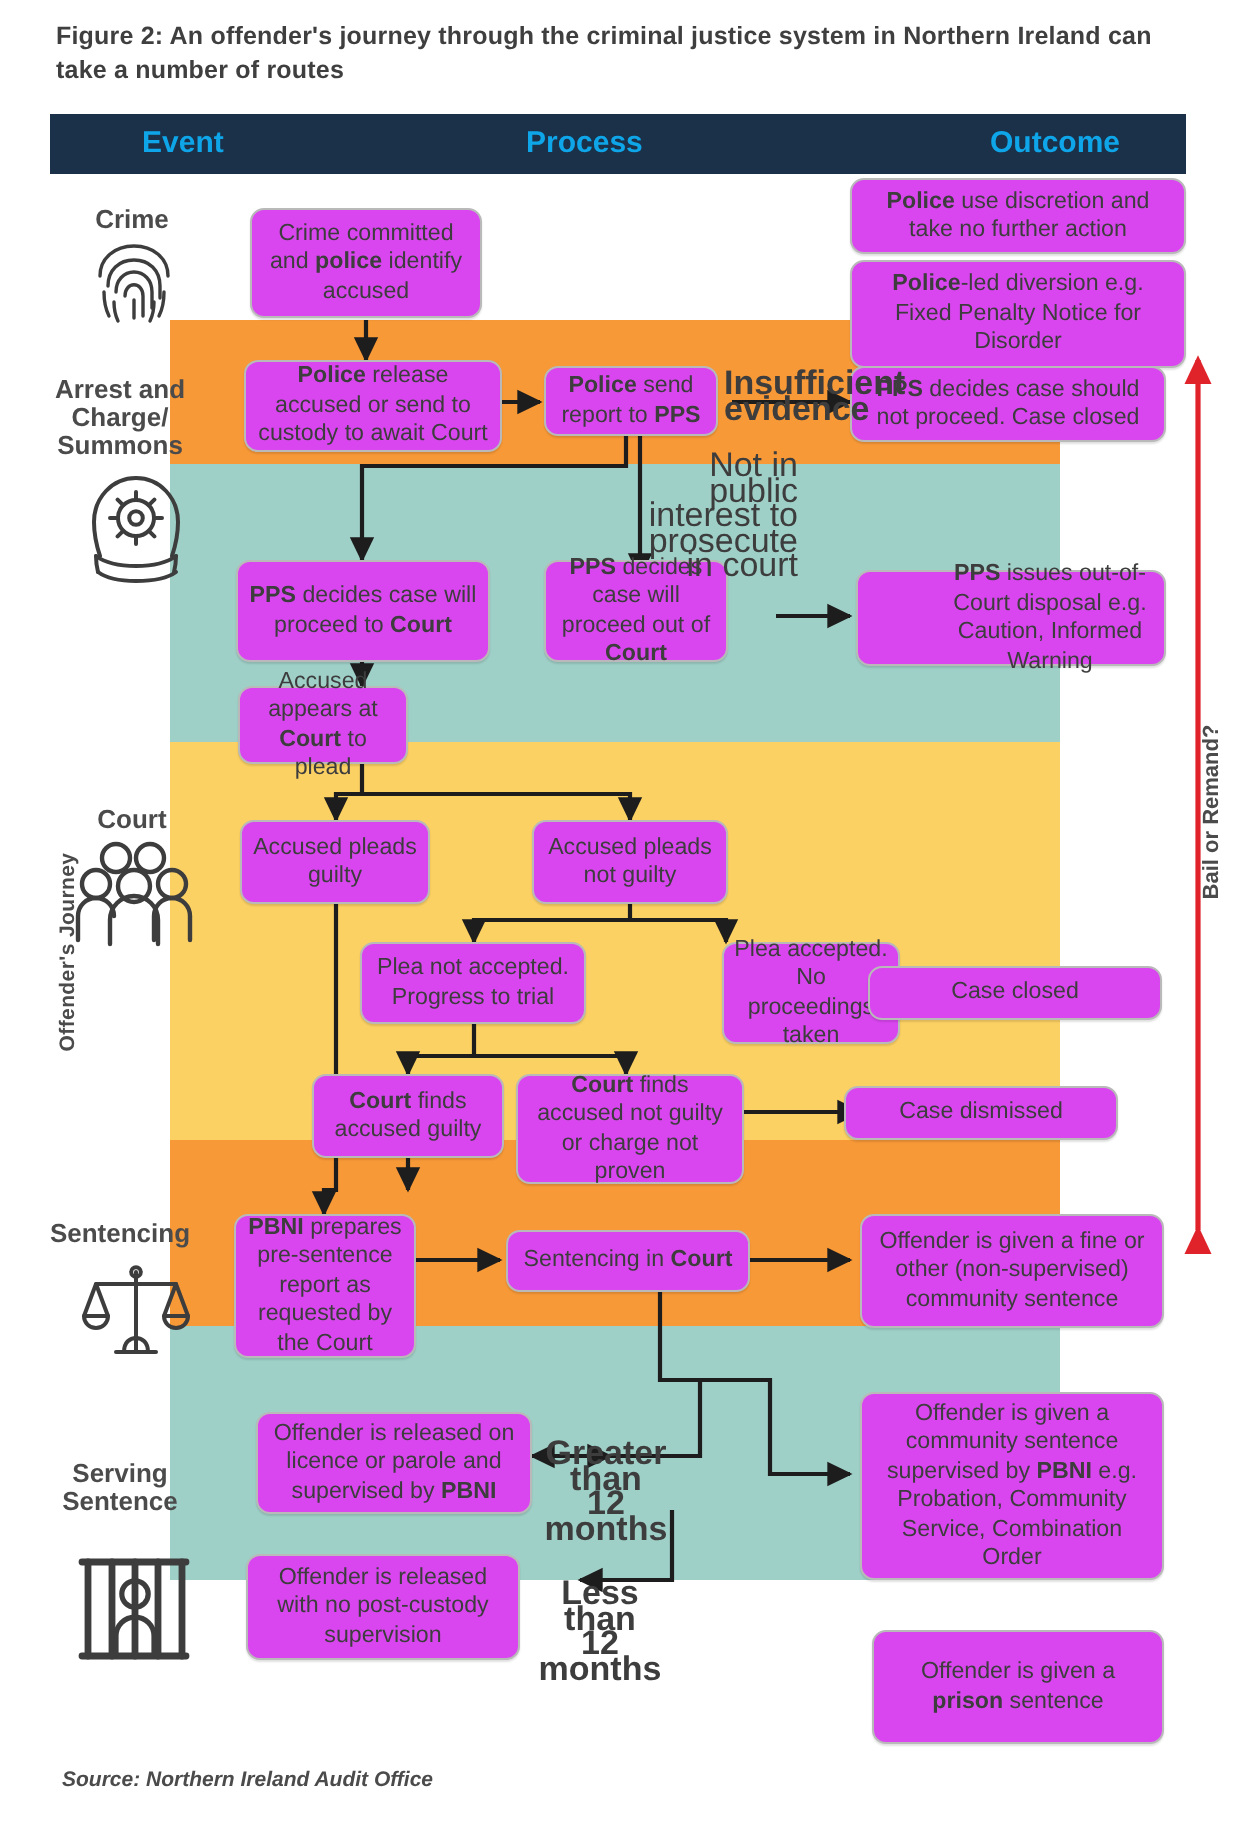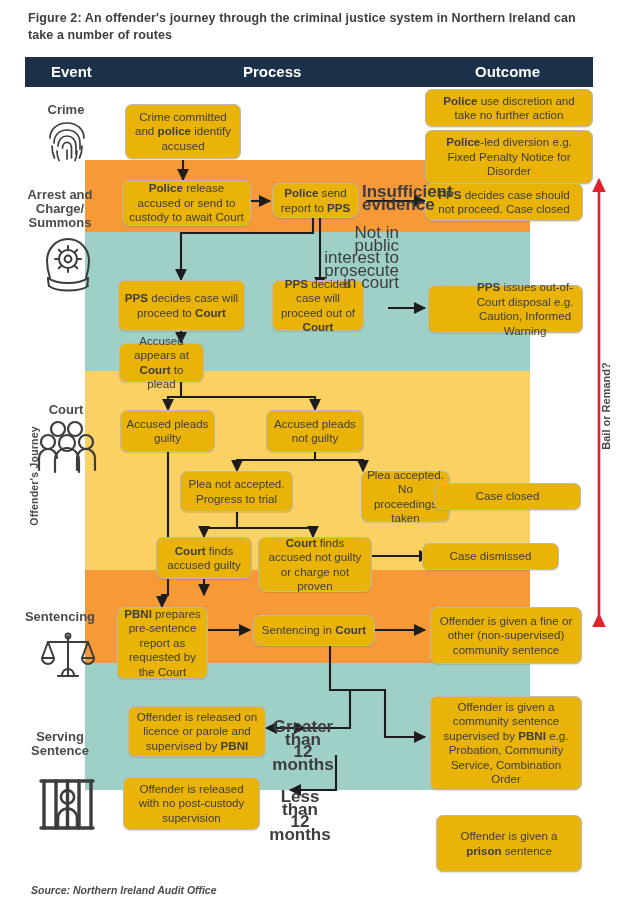--- a/index.html
+++ b/index.html
@@ -16,21 +16,21 @@
     font-size:12.5px;font-weight:bold;line-height:17px;color:#3f3f3f;
     letter-spacing:.1px;
   }
 
   
   .headerbar{
     position:absolute;left:25px;top:57px;width:568px;height:30px;
     background:#1b3149;
   }
   .headerbar span{
-    position:absolute;top:6px;color:#ffffff;font-size:15px;font-weight:bold;
+    position:absolute;top:6px;color:#0ea5e9;font-size:15px;font-weight:bold;margin-left:20px;
   }
   .h-event{left:26px;}
   .h-process{left:218px;}
   .h-outcome{left:450px;}
 
   
   .band{position:absolute;left:85px;width:445px;}
   .b1{top:160px;height:72px;background:#f89938;}
   .b2{top:232px;height:139px;background:#9fd0c8;}
   .b3{top:371px;height:199px;background:#fcd164;}
@@ -58,21 +58,21 @@
 
   .stage-icon{position:absolute;}
   .ic-crime{left:44px;top:118px;}
   .ic-arrest{left:40px;top:232px;}
   .ic-court{left:36px;top:418px;}
   .ic-sent{left:40px;top:630px;}
   .ic-serve{left:36px;top:775px;}
 
   
   .box{
-    position:absolute;background:#eab308;border:1px solid #b9b9b9;
+    position:absolute;background:#d946ef;border:1px solid #b9b9b9;
     border-radius:7px;box-sizing:border-box;
     font-size:11.6px;line-height:14.5px;color:#3d3d3d;
     display:flex;align-items:center;justify-content:center;text-align:center;
     padding:3px 5px;
     box-shadow:0 1px 1px rgba(0,0,0,.12);
   }
   .box b{font-weight:bold;}
 
   
   .elabel{

